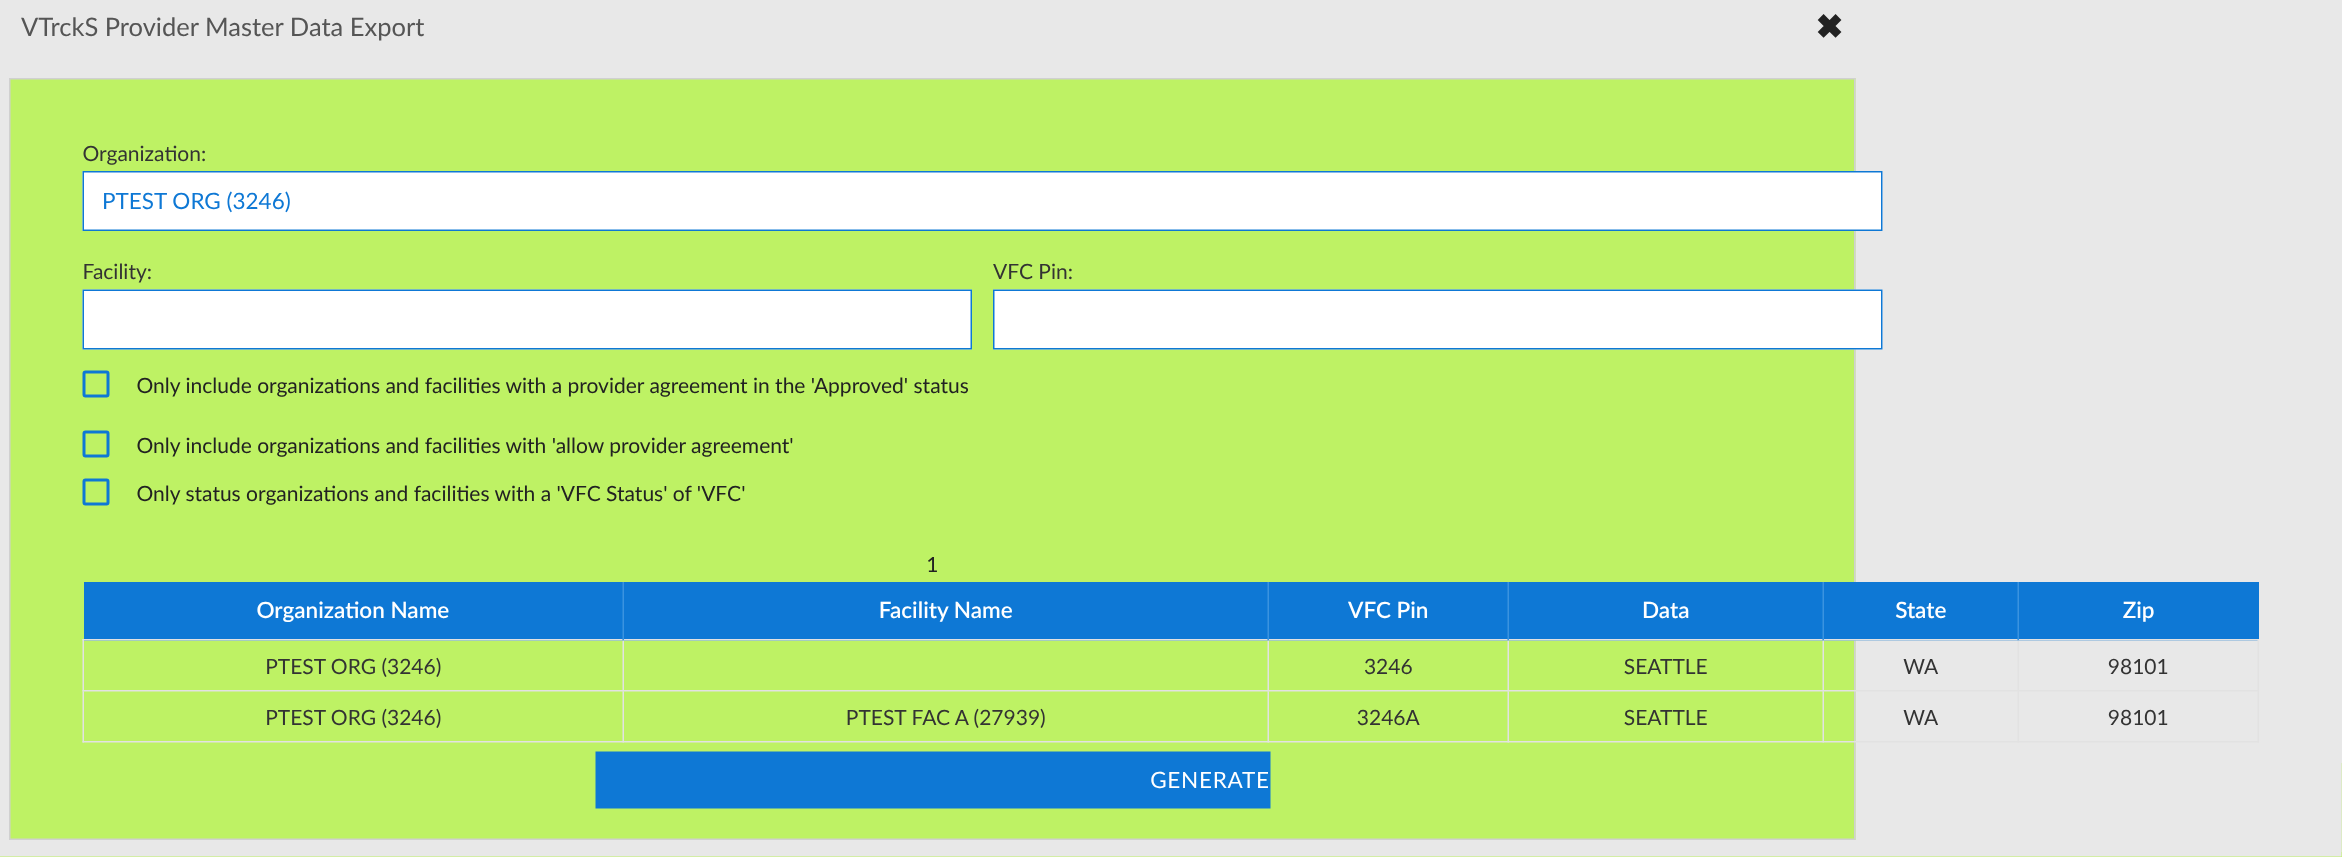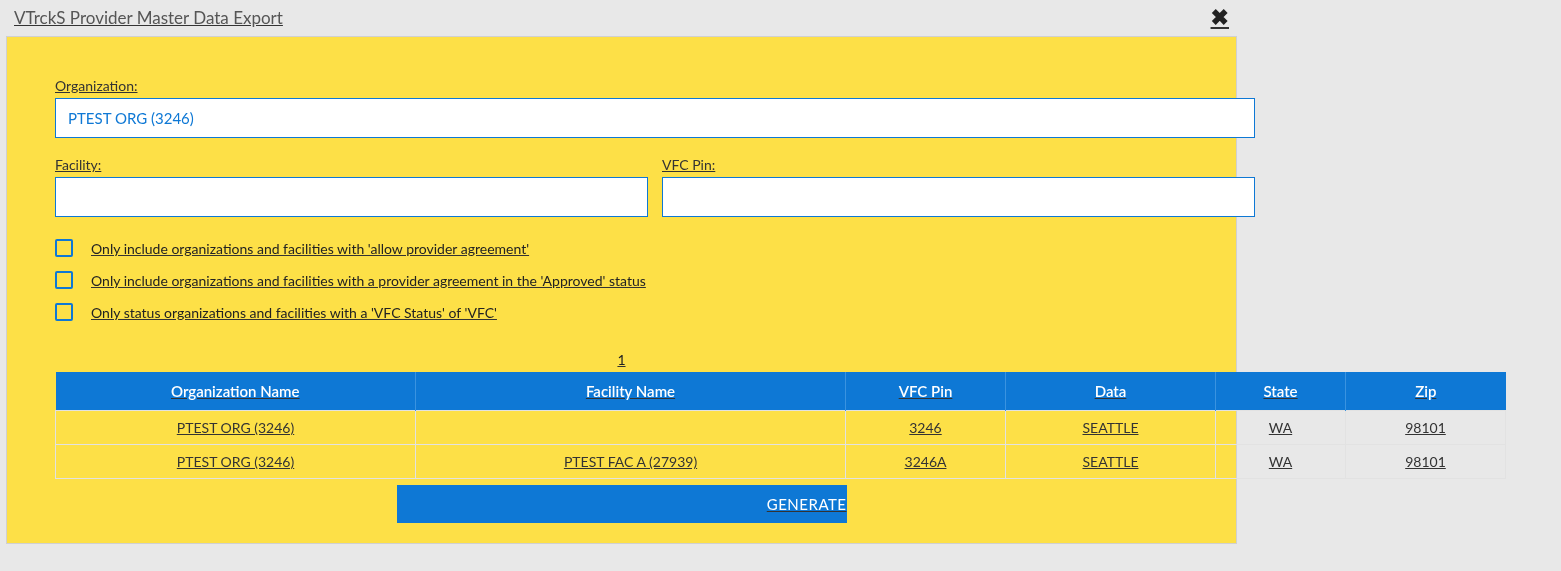--- a/index.html
+++ b/index.html
@@ -7,41 +7,40 @@
     margin: 0; padding: 0;
     font-family: "Segoe UI", "Lato", "Helvetica Neue", Arial, sans-serif;
     background: #e8e8e8;
     color: #333;
     font-size: 14px;
   }
   .dialog {
     width: 1243px;
     background: #e8e8e8;
     position: relative;
-    text-decoration: underline;
   }
   .titlebar {
     display: flex;
     align-items: center;
     justify-content: space-between;
     padding: 6px 14px 8px 14px;
     font-size: 17px;
     color: #555;
   }
   .titlebar .close {
     font-size: 22px;
     font-weight: bold;
     color: #222;
     cursor: pointer;
     line-height: 1;
   }
   .panel {
-    background: #fde047;
+    background: #bef264;
     border: 1px solid #d0d0d0;
-    margin: 0 6px 8px 6px;
+    margin: 16px 6px 8px 6px;
     padding: 40px 48px 20px 48px;
   }
   .form-area {
     width: 1200px;
     margin: 0 auto 30px auto;
   }
   .field-label {
     font-size: 14px;
     color: #333;
     margin-bottom: 4px;
@@ -152,27 +151,27 @@
         <div>
           <div class="field-label">Facility:</div>
           <input class="text-input" type="text" value="" style="">
         </div>
         <div>
           <div class="field-label">VFC Pin:</div>
           <input class="text-input" type="text" value="" style="">
         </div>
       </div>
 
+      <div class="check-row">
+        <div class="checkbox"></div>
+        <div class="check-label">Only include organizations and facilities with a provider agreement in the 'Approved' status</div>
+      </div>
       <div class="check-row" style="margin-top:22px;">
         <div class="checkbox"></div>
         <div class="check-label">Only include organizations and facilities with 'allow provider agreement'</div>
-      </div>
-      <div class="check-row">
-        <div class="checkbox"></div>
-        <div class="check-label">Only include organizations and facilities with a provider agreement in the 'Approved' status</div>
       </div>
       <div class="check-row">
         <div class="checkbox"></div>
         <div class="check-label">Only status organizations and facilities with a 'VFC Status' of 'VFC'</div>
       </div>
 
     </div>
 
     <div class="pager">1</div>
 

